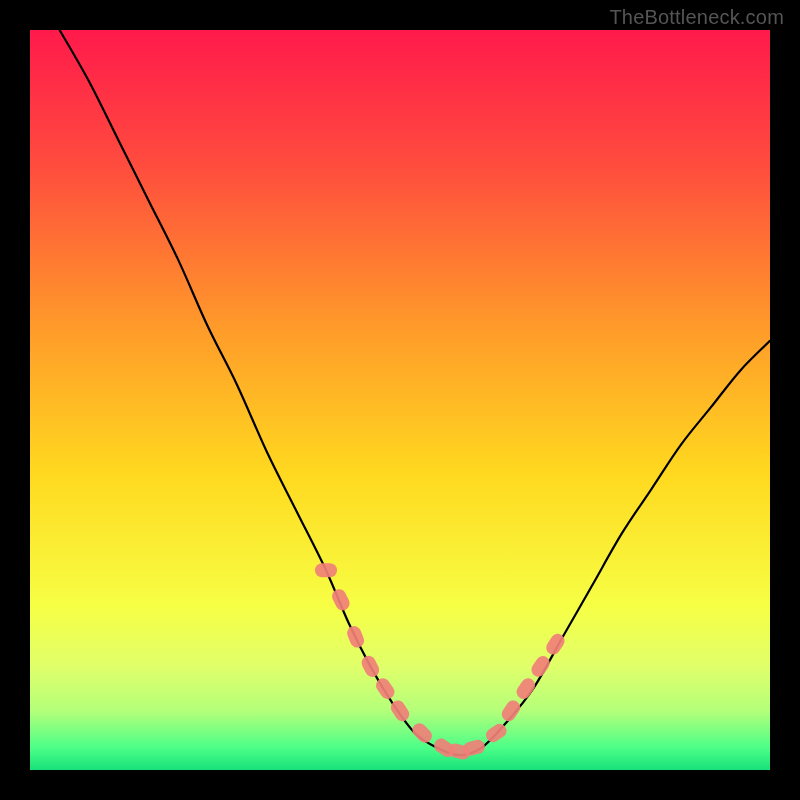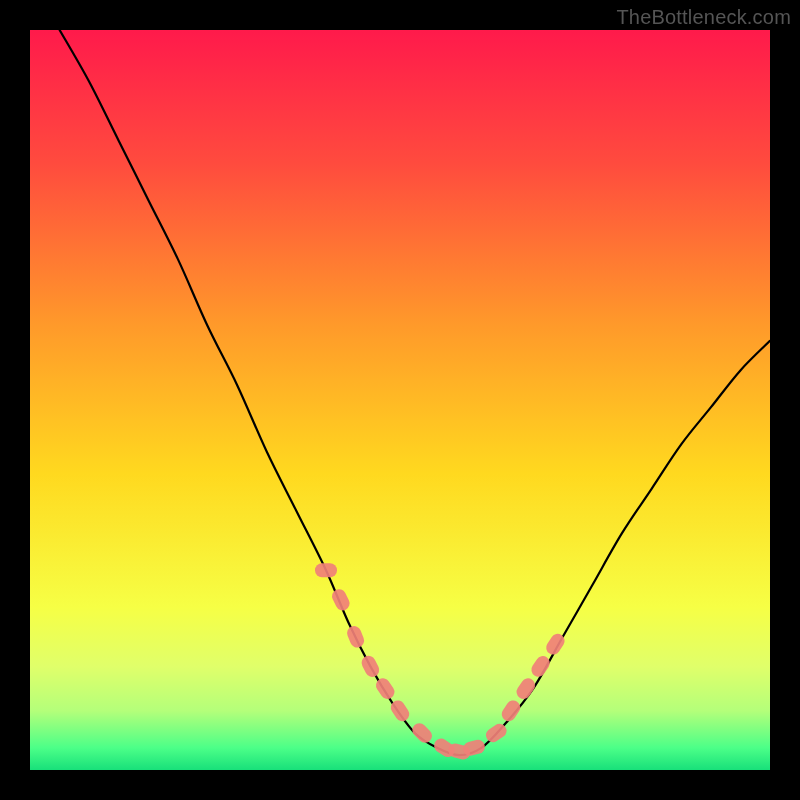--- a/index.html
+++ b/index.html
@@ -14,21 +14,21 @@
     position: absolute;
     left: 30px;
     top: 30px;
     width: 740px;
     height: 740px;
     overflow: hidden;
   }
   .watermark {
     position: absolute;
     top: 6px;
-    right: 9px;
+    right: 16px;
     font-size: 20px;
     font-weight: 500;
     color: #555;
     z-index: 50;
     letter-spacing: 0.2px;
   }
 </style>
 </head>
 <body>
 

